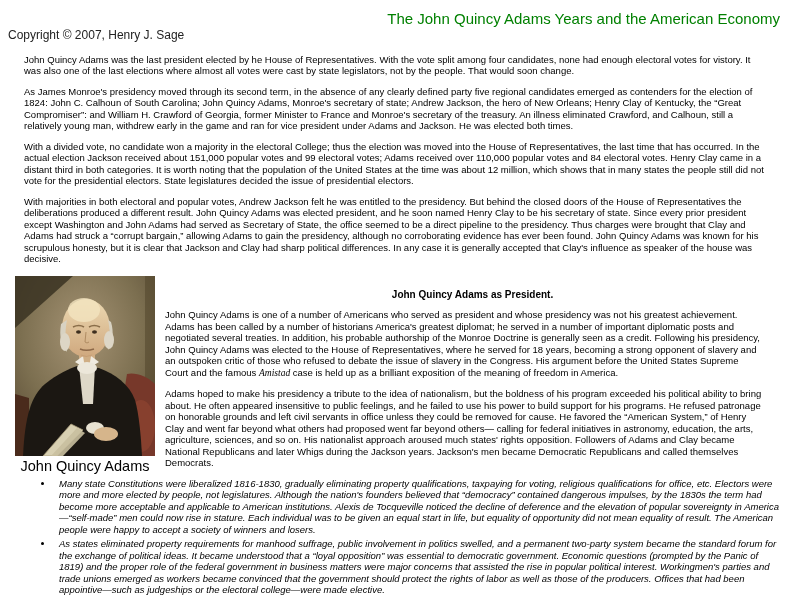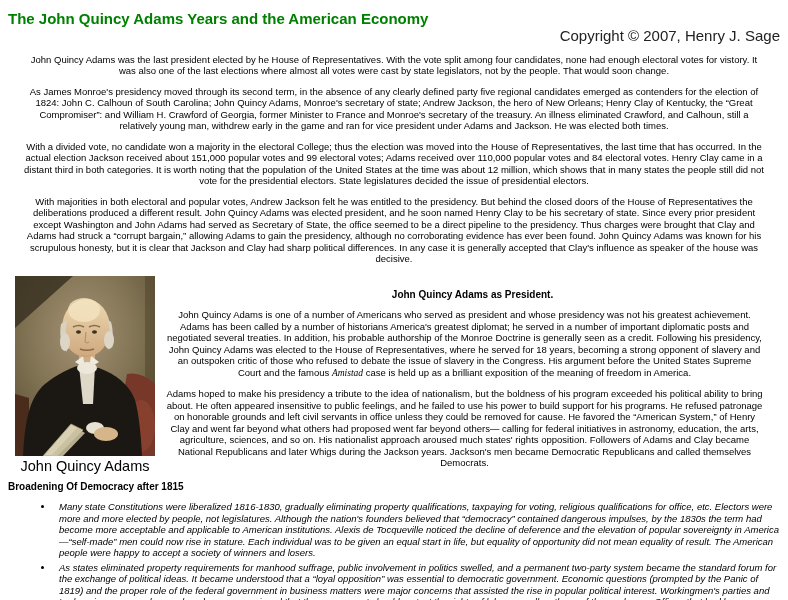--- a/index.html
+++ b/index.html
@@ -17,32 +17,32 @@
     color: #000000;
   }
   .page {
     box-sizing: border-box;
     width: 788px;
     padding: 2px 8px 0 8px;
   }
   .page-title {
     font-size: 15px;
     line-height: 18px;
-    font-weight: bold;
-    text-align: left;
+    font-weight: normal;
+    text-align: right;
     color: #008000;
     margin: 8px 0 2px 0;
   }
   .copyright {
-    font-size: 15px;
-    text-align: right;
+    font-size: 12px;
+    text-align: left;
     color: #222222;
     margin: 0 0 12px 0;
   }
-  p { margin: 9px 16px; text-align: center; }
+  p { margin: 9px 16px; }
   .bold-heading {
     font-weight: bold;
     font-size: 10px;
     margin: 12px 0 9px 0;
   }
   .center-heading {
     font-weight: bold;
     font-size: 10px;
     text-align: center;
     margin: 24px 0 9px 0;
@@ -133,20 +133,19 @@
     </svg>
     <div class="portrait-caption">John Quincy Adams</div>
   </div>
 
   <div class="center-heading">John Quincy Adams as President.</div>
 
   <p><span>John Quincy Adams is one of a number of Americans who served as president and whose presidency was not his greatest achievement. Adams has been called by a number of historians America's greatest diplomat; he served in a number of important diplomatic posts and negotiated several treaties.  In addition, his probable authorship of the Monroe Doctrine is generally seen as a credit. Following his presidency, John Quincy Adams was elected to the House of Representatives, where he served for 18 years, becoming a strong opponent of slavery and an outspoken critic of those who refused to debate the issue of slavery in the Congress.  His argument before the United States Supreme Court and the famous </span><span class="em">Amistad</span><span> case is held up as a brilliant exposition of the meaning of freedom in America.</span></p>
 
   <p>Adams hoped to make his presidency a tribute to the idea of nationalism, but the boldness of his program exceeded his political ability to bring about. He often appeared insensitive to public feelings, and he failed to use his power to build support for his programs. He refused patronage on honorable grounds and left civil servants in office unless they could be removed for cause. He favored the “American System,” of Henry Clay and went far beyond what others had proposed went far beyond others— calling for federal initiatives in astronomy, education, the arts, agriculture, sciences, and so on. His nationalist approach aroused much states' rights opposition. Followers of Adams and Clay became National Republicans and later Whigs during the Jackson years. Jackson's men became Democratic Republicans and called themselves Democrats.</p>
 
-  <div class="bold-heading">Broadening Of Democracy after 1815</div>
 
   <ul class="bullets">
     <li>Many state Constitutions were liberalized 1816-1830, gradually eliminating property qualifications, taxpaying for voting, religious qualifications for office, etc. Electors were more and more elected by people, not legislatures. Although the nation's founders believed that “democracy” contained dangerous impulses, by the 1830s the term had become more acceptable and applicable to American institutions. Alexis de Tocqueville noticed the decline of deference and the elevation of popular sovereignty in America—“self-made” men could now rise in stature. Each individual was to be given an equal start in life, but equality of opportunity did not mean equality of result. The American people were happy to accept a society of winners and losers.</li>
     <li>As states eliminated property requirements for manhood suffrage, public involvement in politics swelled, and a permanent two-party system became the standard forum for the exchange of political ideas. It became understood that a “loyal opposition” was essential to democratic government. Economic questions (prompted by the Panic of 1819) and the proper role of the federal government in business matters were major concerns that assisted the rise in popular political interest. Workingmen's parties and trade unions emerged as workers became convinced that the government should protect the rights of labor as well as those of the producers. Offices that had been appointive—such as judgeships or the electoral college—were made elective.</li>
   </ul>
 
 </div>
 
 </body></html>

